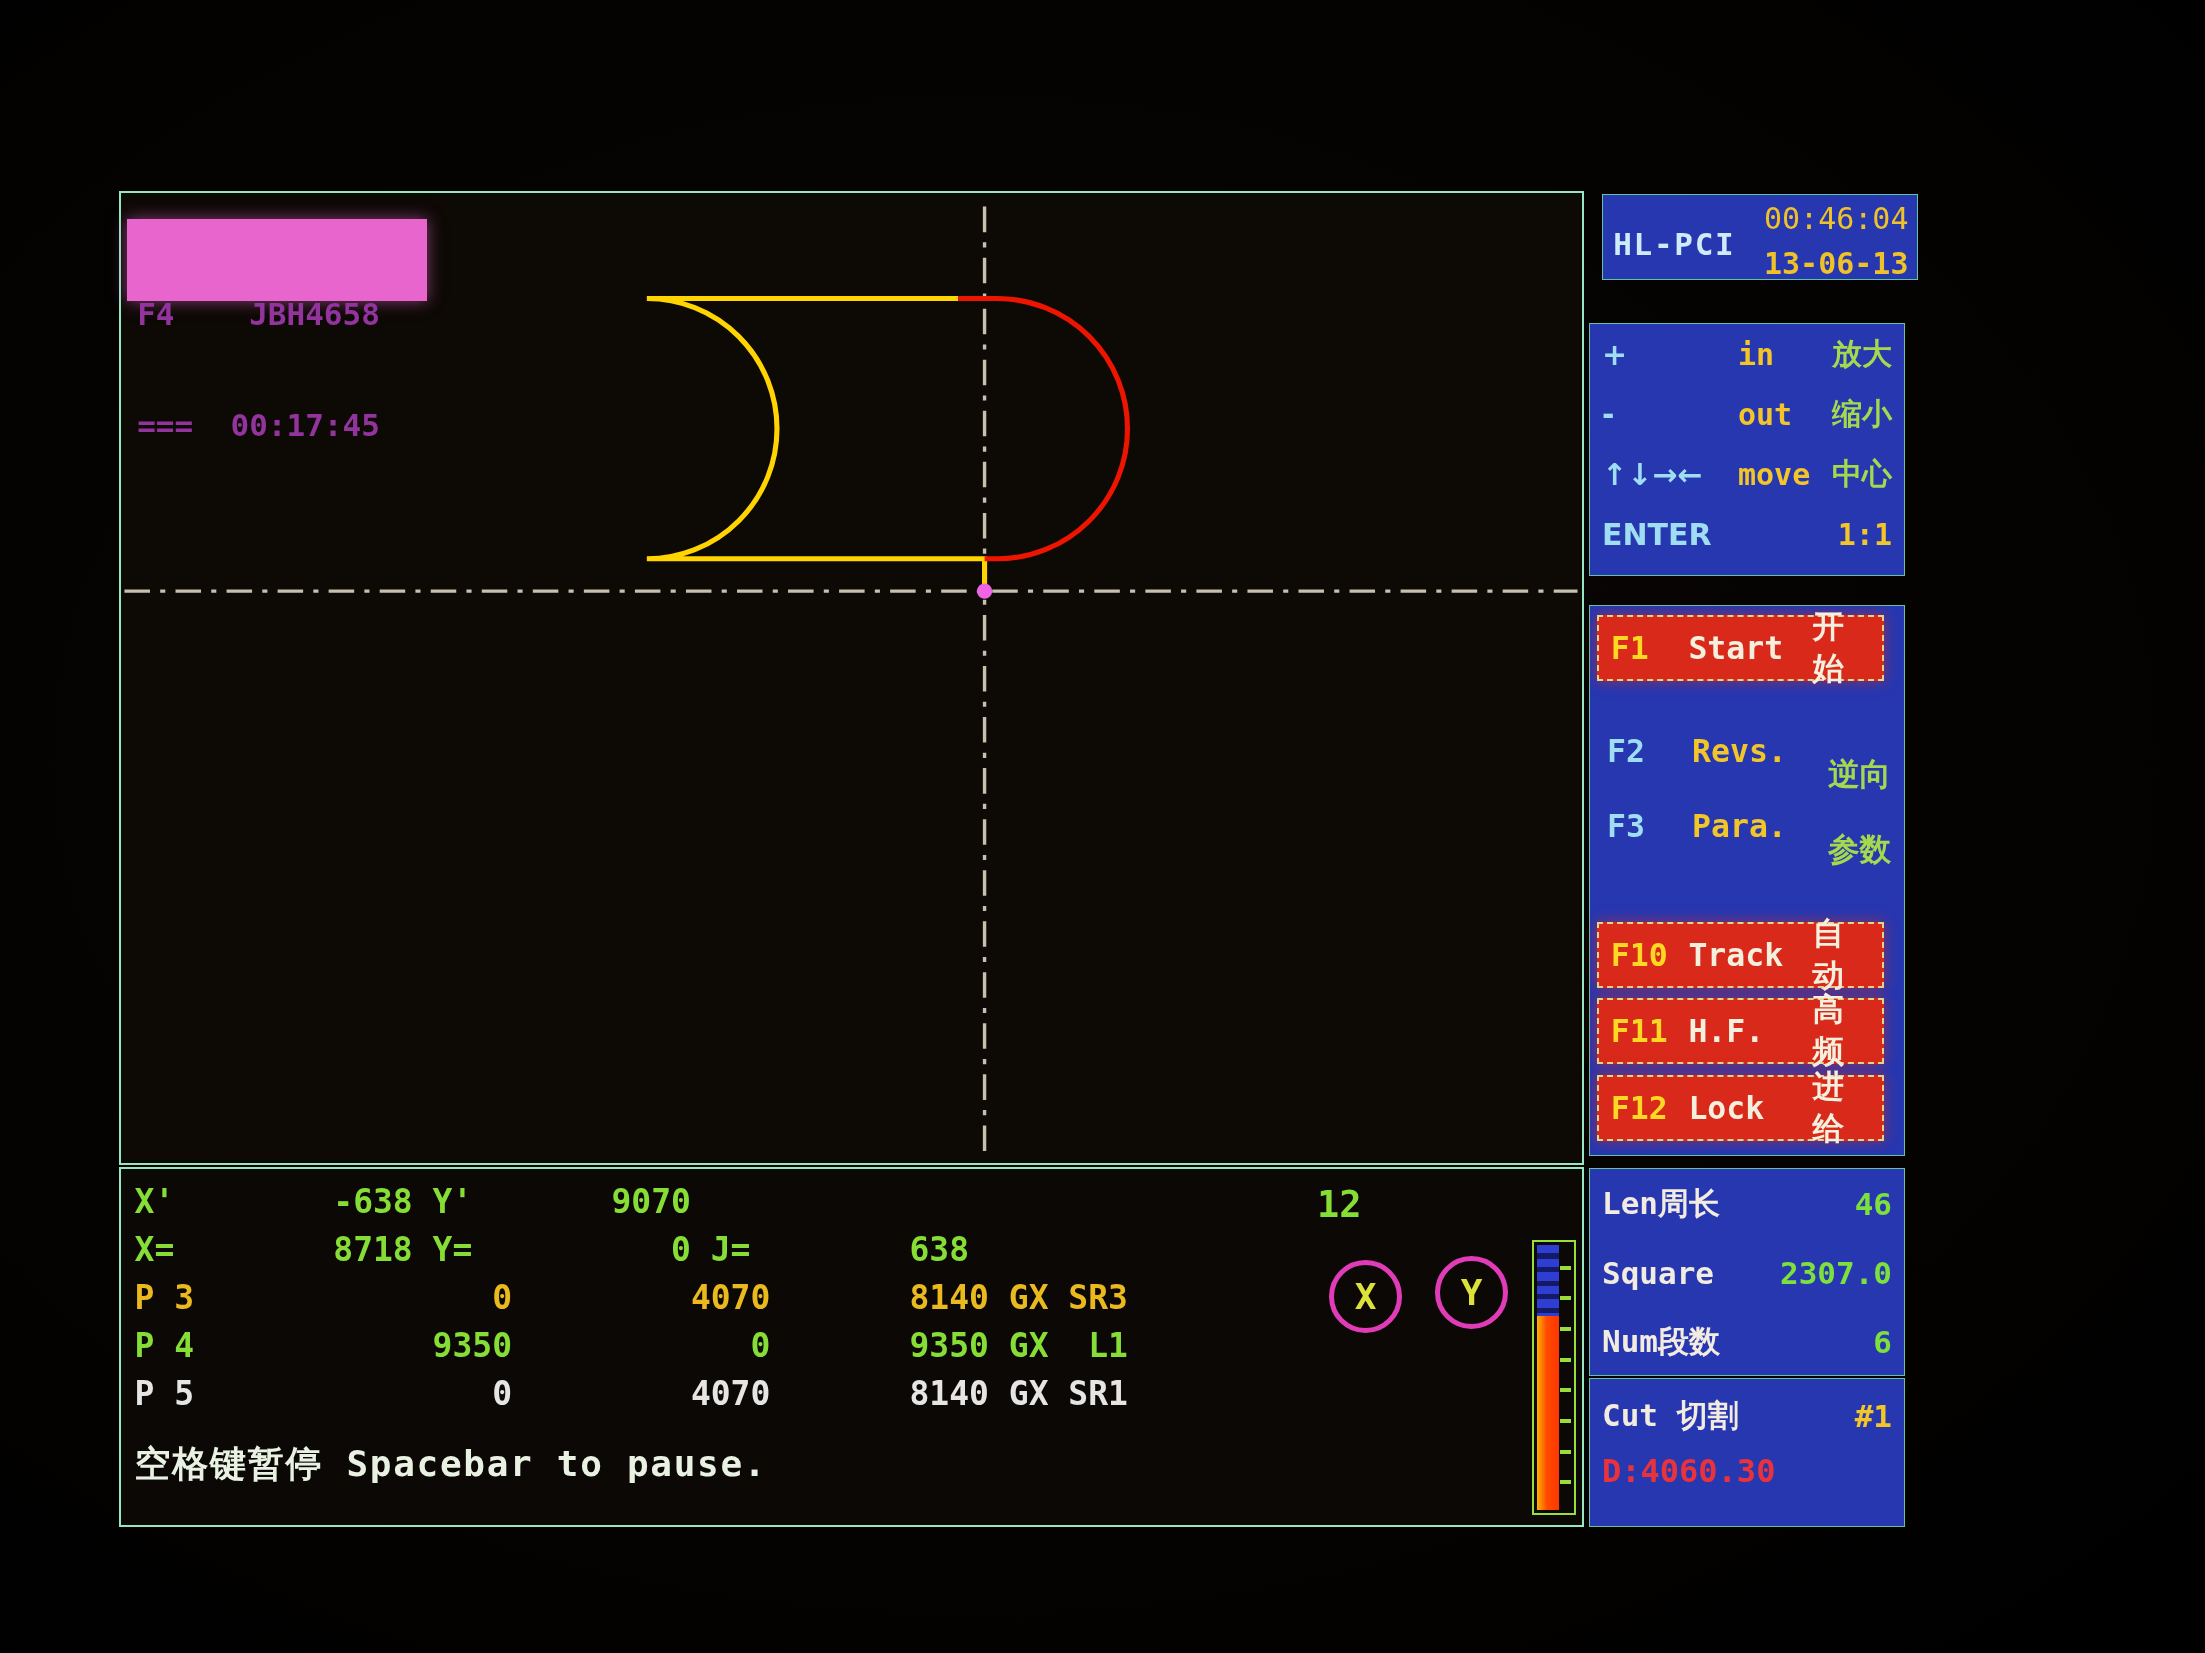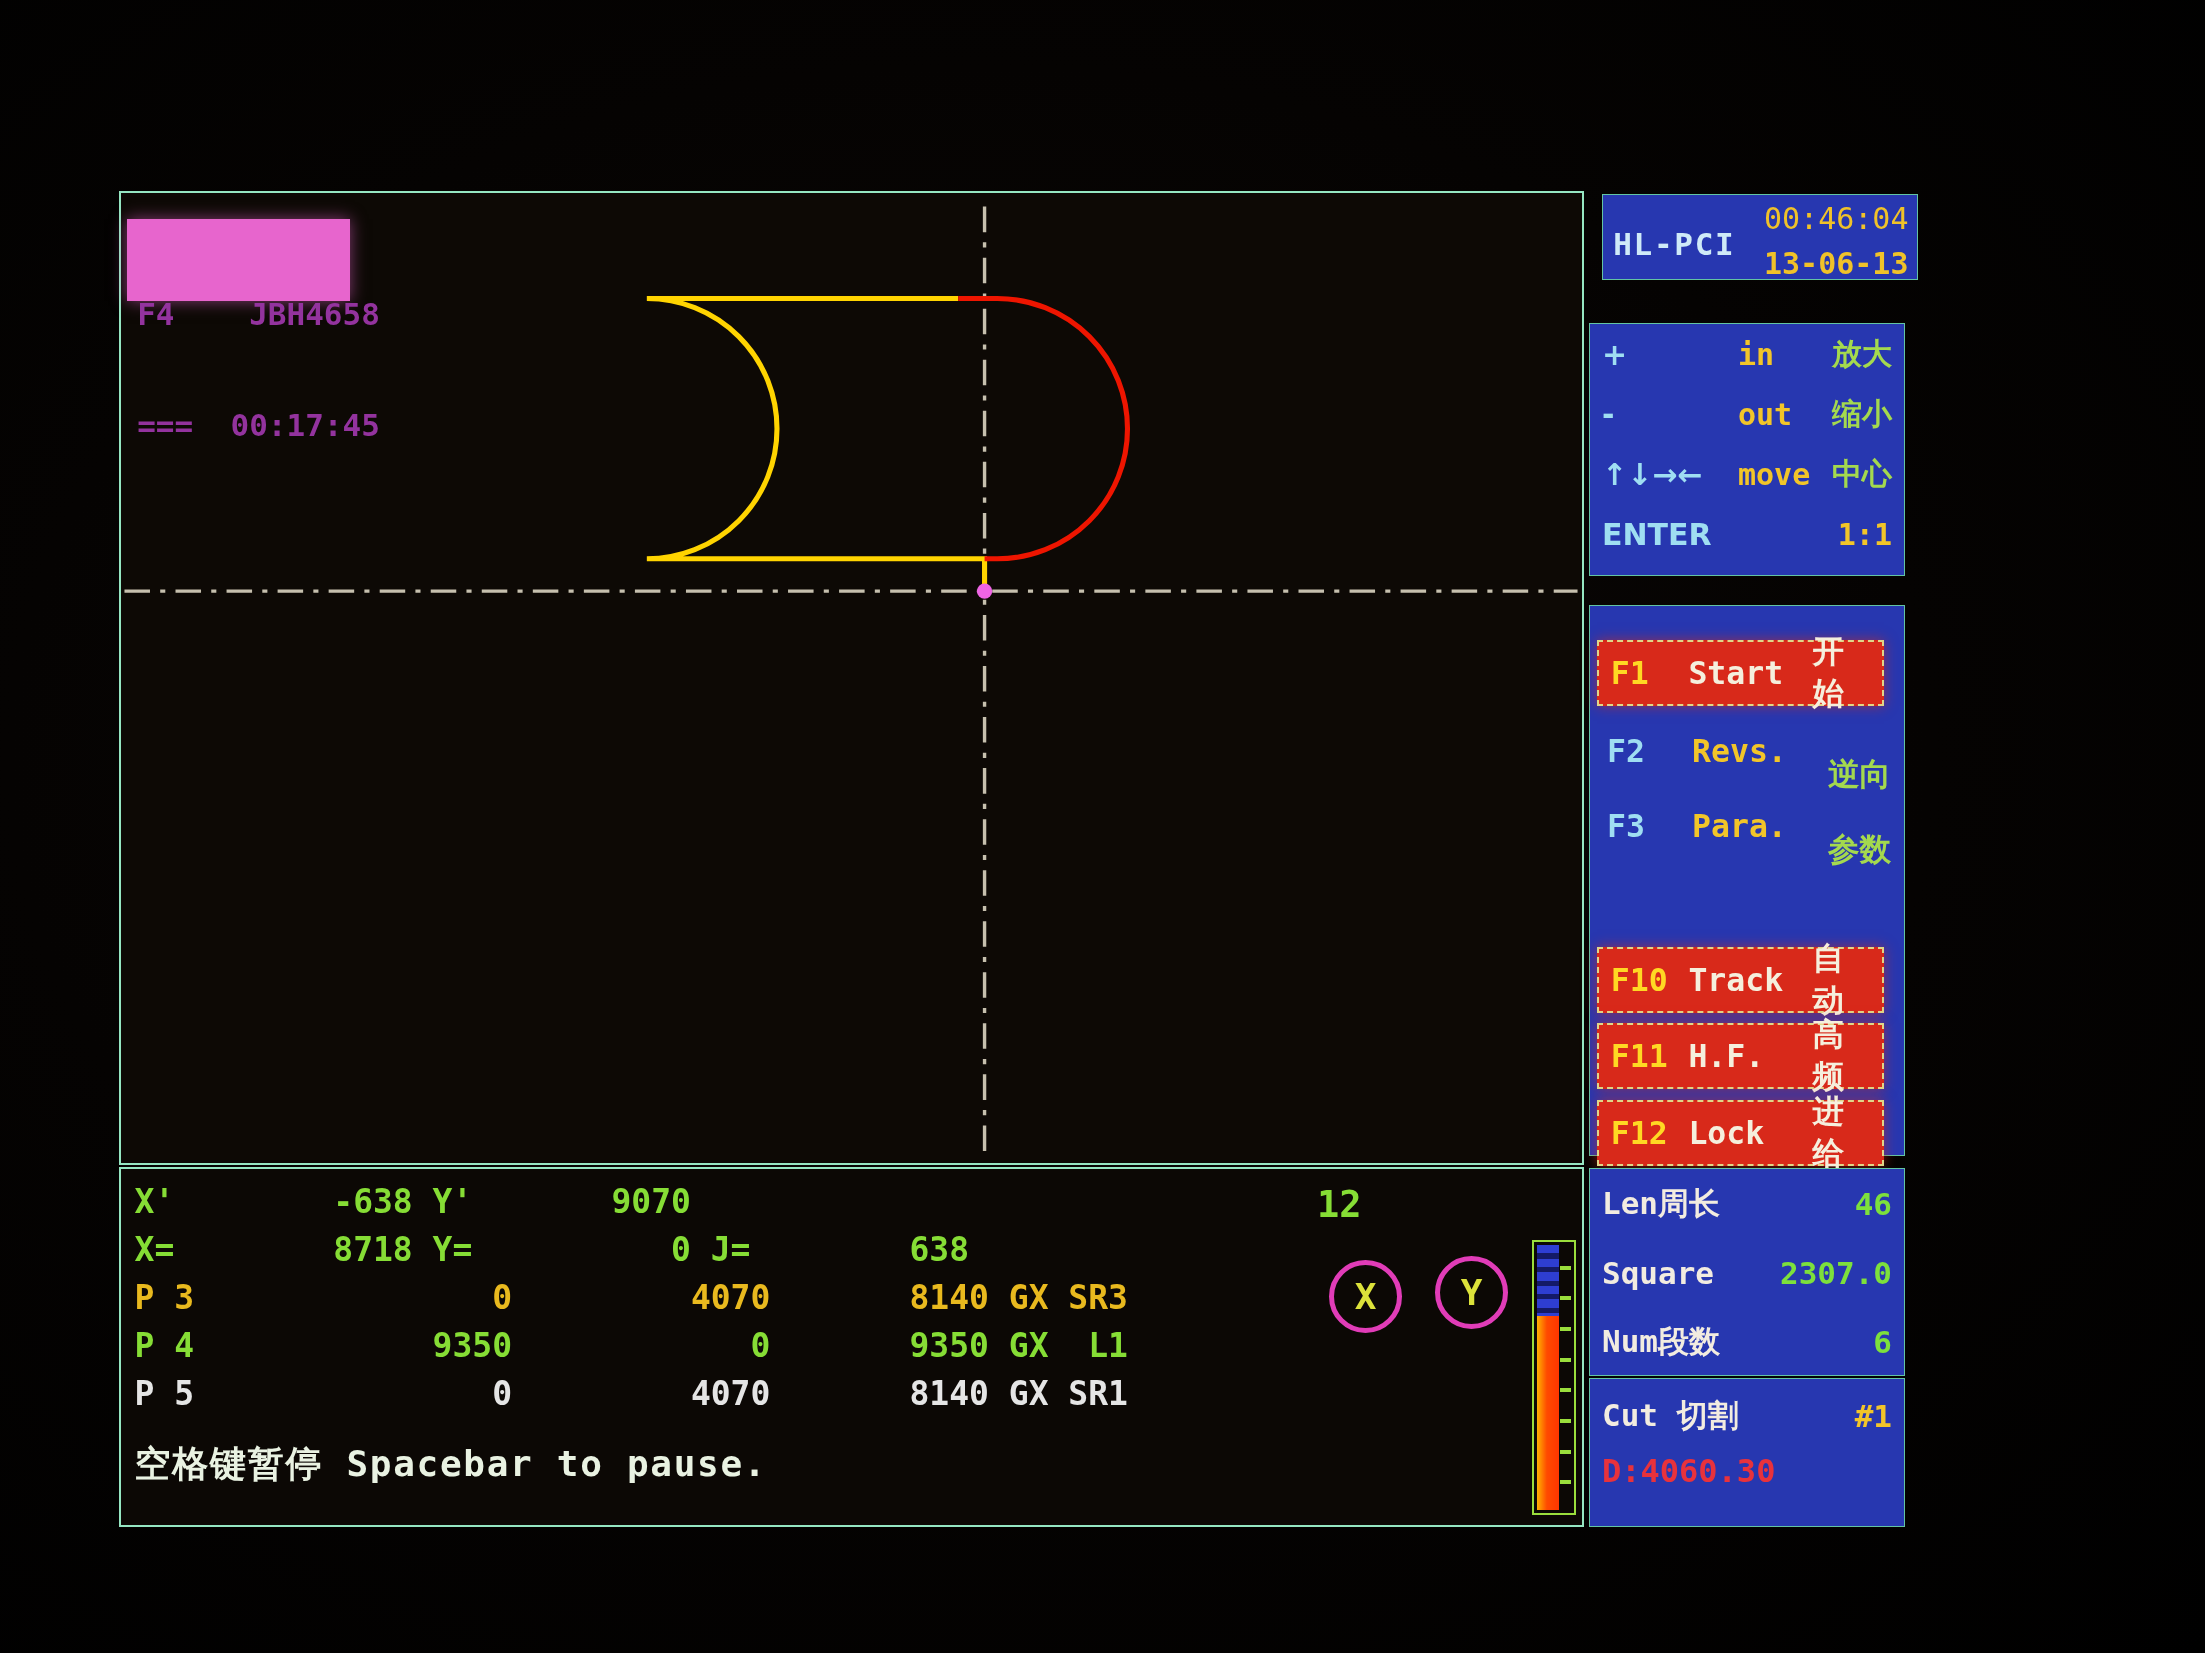--- a/index.html
+++ b/index.html
@@ -6,21 +6,21 @@
   body{width:2205px;height:1654px;position:relative;overflow:hidden;
        font-family:"DejaVu Sans Mono",monospace;}
   .photo-bg{position:absolute;inset:0;
        background:radial-gradient(ellipse at 44% 46%,#0c0806 0%,#050302 55%,#000 100%);}
   .screen{position:absolute;left:119px;top:191px;width:1787px;height:1336px;}
 
   
   .canvas{position:absolute;left:0;top:0;width:1465px;height:974px;
        background:#0d0905;border:2.6px solid #95e6c2;box-sizing:border-box;}
   .canvas svg{position:absolute;left:0;top:0;}
-  .program-box{position:absolute;left:6px;top:25.5px;width:223px;height:82px;
+  .program-box{position:absolute;left:6px;top:25.5px;width:300px;height:82px;
        background:#e765cd;color:#93339e;font-size:31px;font-weight:bold;
        line-height:37px;padding:3.4px 10.2px;box-sizing:border-box;white-space:pre;
        box-shadow:0 0 15.3px rgba(231,101,205,.55);}
   .crosshair{stroke:#d6d0bd;stroke-width:4;stroke-dasharray:30 12 6 12;opacity:.92;}
   .path-done{stroke:#ffd400;stroke-width:6;fill:none;}
   .path-remaining{stroke:#ee1500;stroke-width:6;fill:none;}
 
   
   .status-box{position:absolute;left:0;top:976px;width:1465px;height:360px;
        background:#0c0805;border:2.6px solid #95e6c2;box-sizing:border-box;}
@@ -63,21 +63,21 @@
   .zoom-row{display:flex;align-items:center;height:60px;padding:0 12px;
        font-size:30px;font-weight:bold;}
   .zoom-key{color:#9fdef2;width:136px;font-family:"DejaVu Sans",sans-serif;font-weight:bold;}
   .zoom-action{color:#f2c529;flex:1;}
   .zoom-cn{color:#a4d94e;}
   .zoom-row:nth-child(4) .zoom-cn{color:#f2c529;margin-left:24px;}
 
   .fkey-red{position:absolute;left:6.8px;right:20px;height:66px;background:#d8291a;
        border:2.6px dashed #e0d688;box-sizing:border-box;display:flex;
        align-items:center;padding:0 12px;font-size:31.5px;font-weight:bold;
-       box-shadow:0 0 12px rgba(216,41,26,.6);margin-top:25px;}
+       box-shadow:0 0 12px rgba(216,41,26,.6);}
   .fkey-row{position:absolute;left:17px;right:8.5px;display:flex;align-items:center;
        font-size:31.5px;font-weight:bold;}
   .fk-yellow{color:#ffd823;width:85px;}
   .fk-cyan{color:#9fdef2;width:85px;}
   .fl-white{color:#f5efdd;width:136px;}
   .fl-yellow{color:#f2c529;width:136px;}
   .fc-white{color:#f5efdd;}
   .fc-green{color:#a4d94e;margin-top:48px;}
 
   .stat-row{display:flex;align-items:center;height:69px;padding:0 12px;

